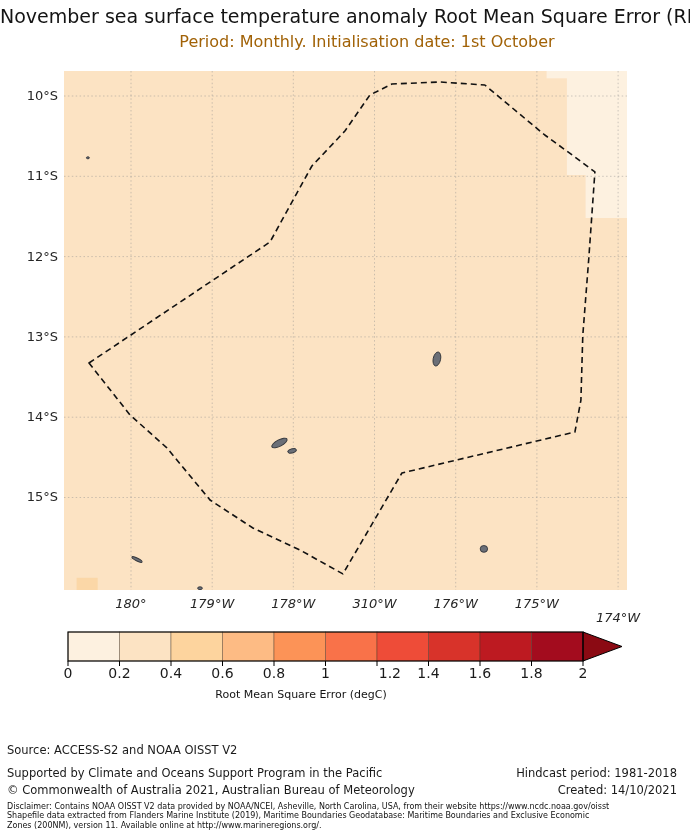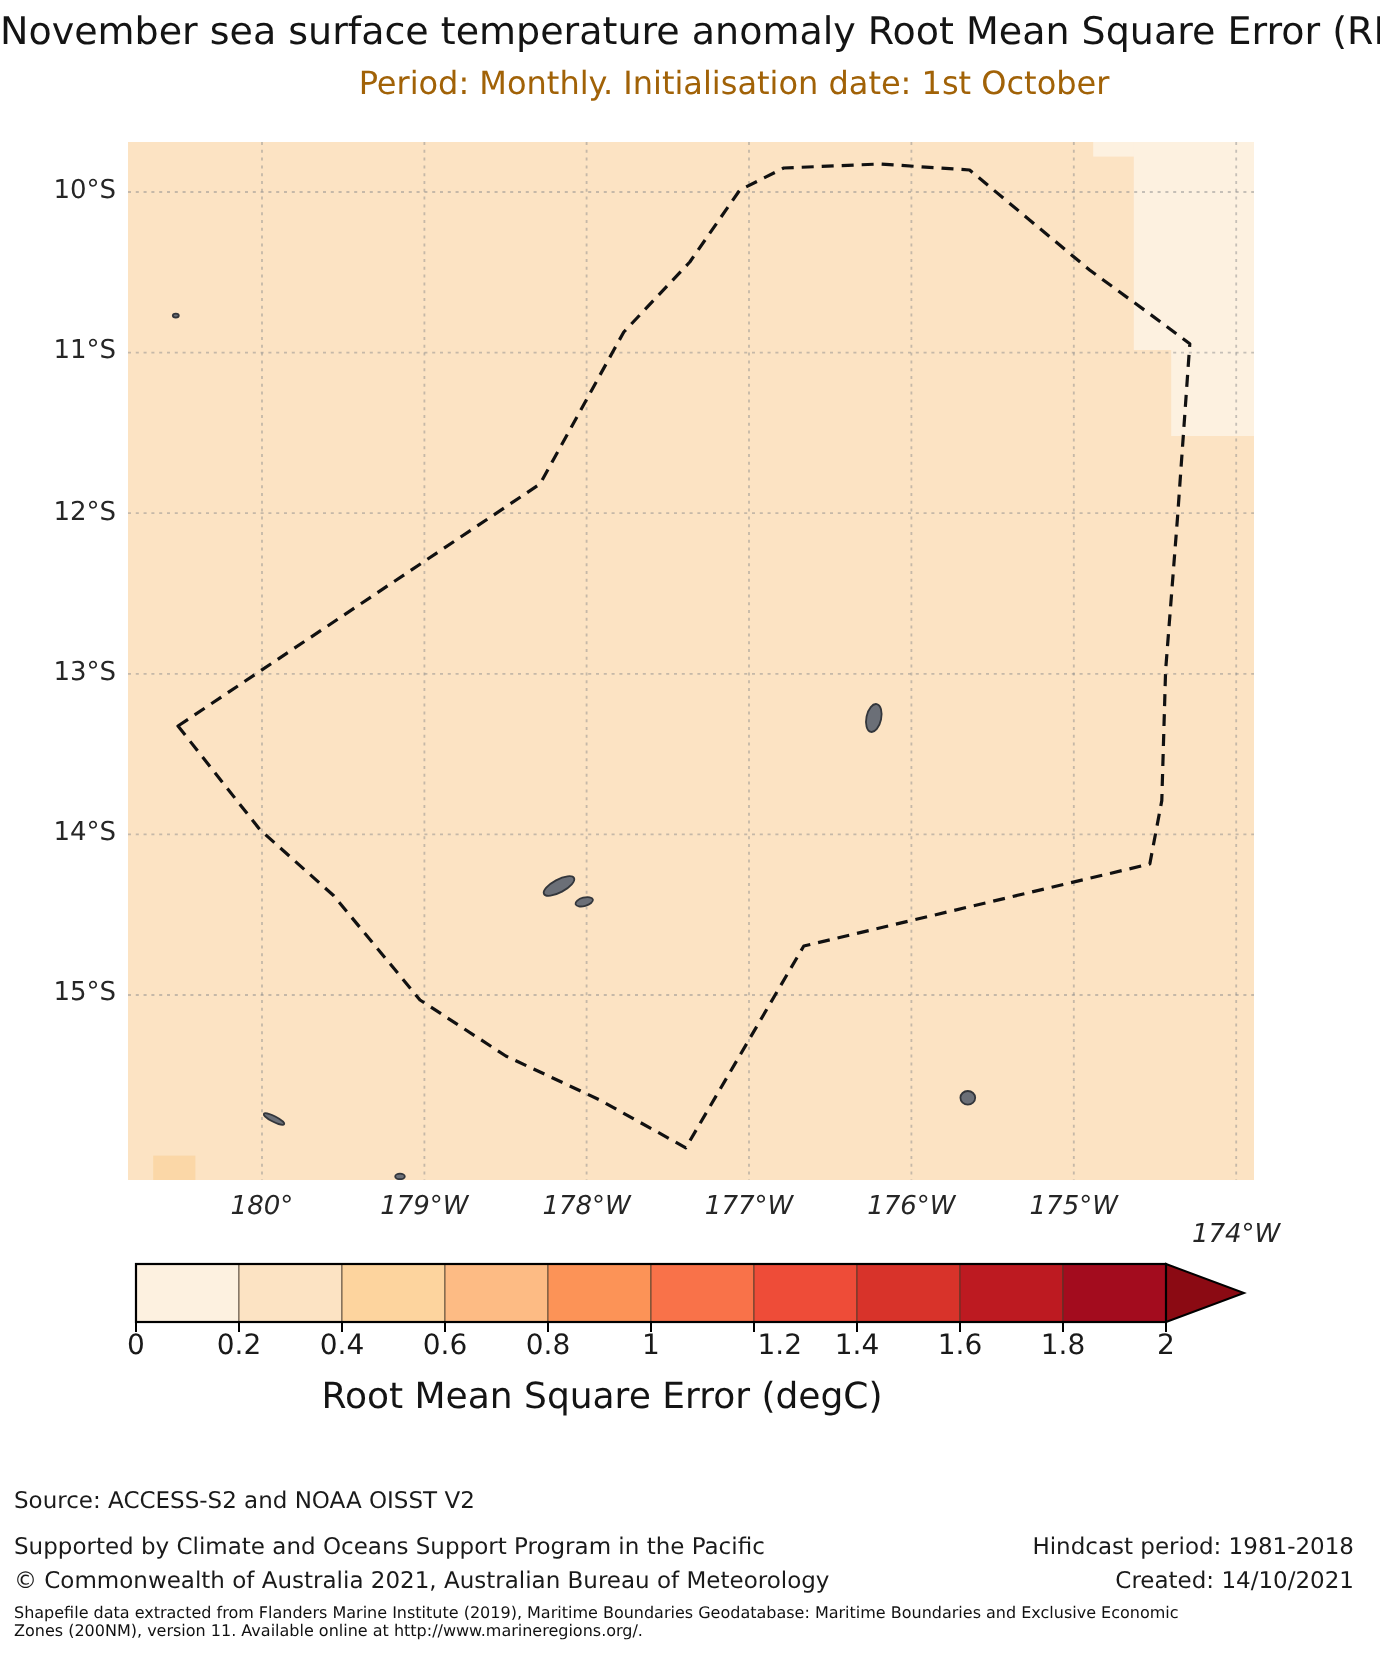--- a/index.html
+++ b/index.html
@@ -8,21 +8,21 @@
   .title1{position:absolute;top:4px;left:0;width:690px;text-align:center;white-space:nowrap;
           font-size:19px;line-height:25px;color:#141414;}
   .title2{position:absolute;top:31px;left:0;width:690px;text-align:center;white-space:nowrap;
           font-size:16px;line-height:21px;color:#a16207;padding-left:22px;}
   .map{position:absolute;left:64px;top:71px;width:563px;height:519px;}
   .tick{position:absolute;font-size:13px;color:#262626;line-height:16px;}
   .ytick{width:46px;text-align:right;}
   .xtick{width:64px;text-align:center;font-style:italic;}
   .cbwrap{position:absolute;left:0;top:626px;width:690px;height:42px;}
   .cbtick{position:absolute;top:665px;width:48px;text-align:center;font-size:14px;color:#1a1a1a;}
-  .cblabel{position:absolute;top:688px;left:0;width:602px;text-align:center;font-size:18px;color:#141414;}
+  .cblabel{position:absolute;top:688px;left:0;width:602px;text-align:center;font-size:11px;color:#141414;}
   .ftr{position:absolute;left:7px;font-size:11.5px;color:#1a1a1a;white-space:nowrap;}
   .ftr-r{position:absolute;right:13px;font-size:11.5px;color:#1a1a1a;white-space:nowrap;text-align:left;}
   .disc{position:absolute;left:7px;top:802px;width:683px;overflow:hidden;font-size:8px;
         line-height:9.3px;color:#111;}
   .disc div{white-space:nowrap;}
 </style>
 </head>
 <body>
 
 <div class="fig">
@@ -64,21 +64,21 @@
       <div class="tick ytick" style="left: 12px; top: 168.278px;">11°S</div>
       <div class="tick ytick" style="left: 12px; top: 248.581px;">12°S</div>
       <div class="tick ytick" style="left: 12px; top: 328.884px;">13°S</div>
       <div class="tick ytick" style="left: 12px; top: 409.187px;">14°S</div>
       <div class="tick ytick" style="left: 12px; top: 489.491px;">15°S</div>
     </div>
   <div id="xticks">
       <div class="tick xtick" style="left: 98.9755px; top: 596px;">180°</div>
       <div class="tick xtick" style="left: 180.158px; top: 596px;">179°W</div>
       <div class="tick xtick" style="left: 261.34px; top: 596px;">178°W</div>
-      <div class="tick xtick" style="left: 342.523px; top: 596px;">177°W</div>
+      <div class="tick xtick" style="left: 342.523px; top: 596px;">310°W</div>
       <div class="tick xtick" style="left: 423.705px; top: 596px;">176°W</div>
       <div class="tick xtick" style="left: 504.888px; top: 596px;">175°W</div>
       <div class="tick xtick" style="left: 586.07px; top: 596px; margin-top: 14px;">174°W</div>
     </div>
 
   <svg class="cbwrap" id="cb-svg" viewBox="0 0 690 42" xmlns="http://www.w3.org/2000/svg">
       <rect x="68.0" y="6" width="51.5" height="29" fill="#fdf1e0" stroke="rgba(70,55,40,0.5)" stroke-width="0.8"></rect>
       <rect x="119.5" y="6" width="51.5" height="29" fill="#fce3c3" stroke="rgba(70,55,40,0.5)" stroke-width="0.8"></rect>
       <rect x="171.0" y="6" width="51.5" height="29" fill="#fdd49e" stroke="rgba(70,55,40,0.5)" stroke-width="0.8"></rect>
       <rect x="222.5" y="6" width="51.5" height="29" fill="#fdbb84" stroke="rgba(70,55,40,0.5)" stroke-width="0.8"></rect>
@@ -117,17 +117,18 @@
     </div>
   <div class="cblabel">Root Mean Square Error (degC)</div>
 
   <div class="ftr" style="top:743px">Source: ACCESS-S2 and NOAA OISST V2</div>
   <div class="ftr" style="top:766px">Supported by Climate and Oceans Support Program in the Pacific</div>
   <div class="ftr-r" style="top:766px">Hindcast period: 1981-2018</div>
   <div class="ftr" style="top:783px">© Commonwealth of Australia 2021, Australian Bureau of Meteorology</div>
   <div class="ftr-r" style="top:783px">Created: 14/10/2021</div>
 
   <div class="disc">
+    <div>Disclaimer: Contains NOAA OISST V2 data provided by NOAA/NCEI, Asheville, North Carolina, USA, from their website https://www.ncdc.noaa.gov/oisst</div>
     <div>Shapefile data extracted from Flanders Marine Institute (2019), Maritime Boundaries Geodatabase: Maritime Boundaries and Exclusive Economic</div>
     <div>Zones (200NM), version 11. Available online at http://www.marineregions.org/.</div>
   </div>
 
 </div>
 
 </body></html>

